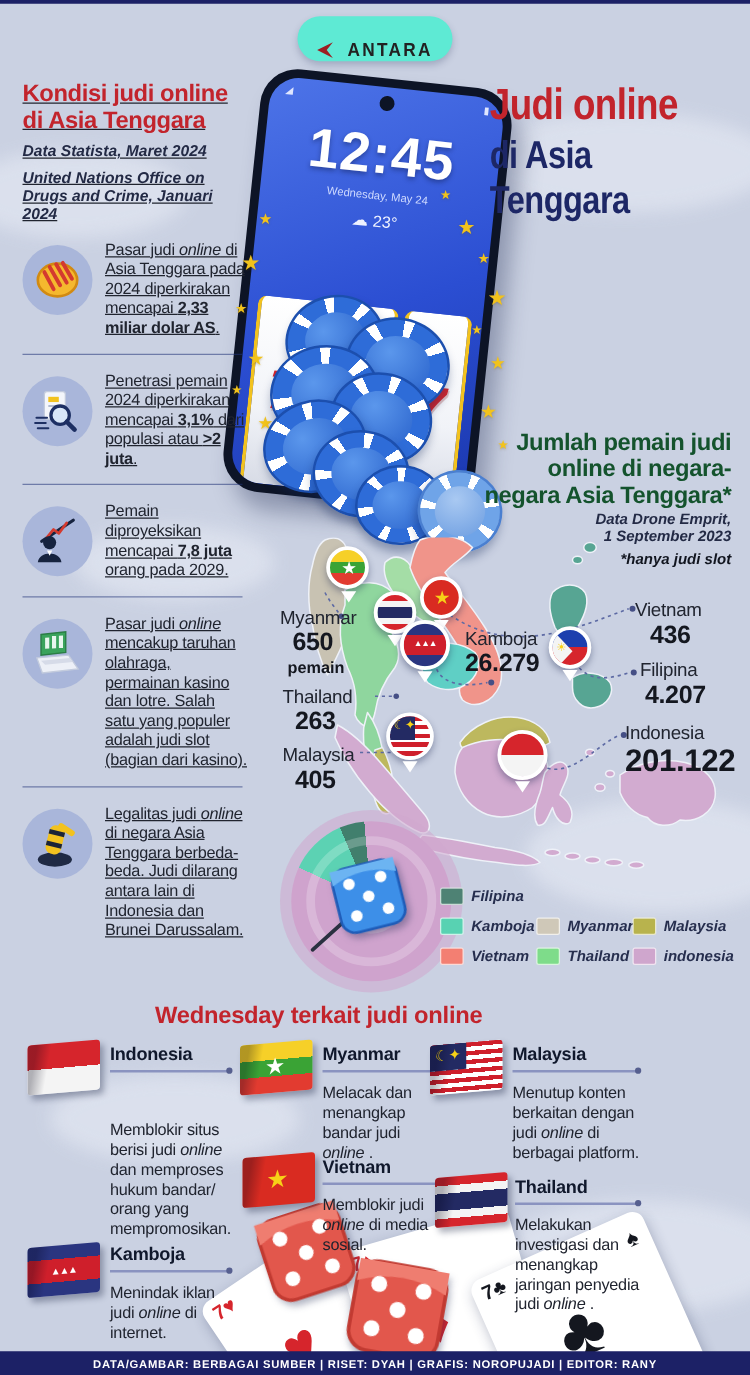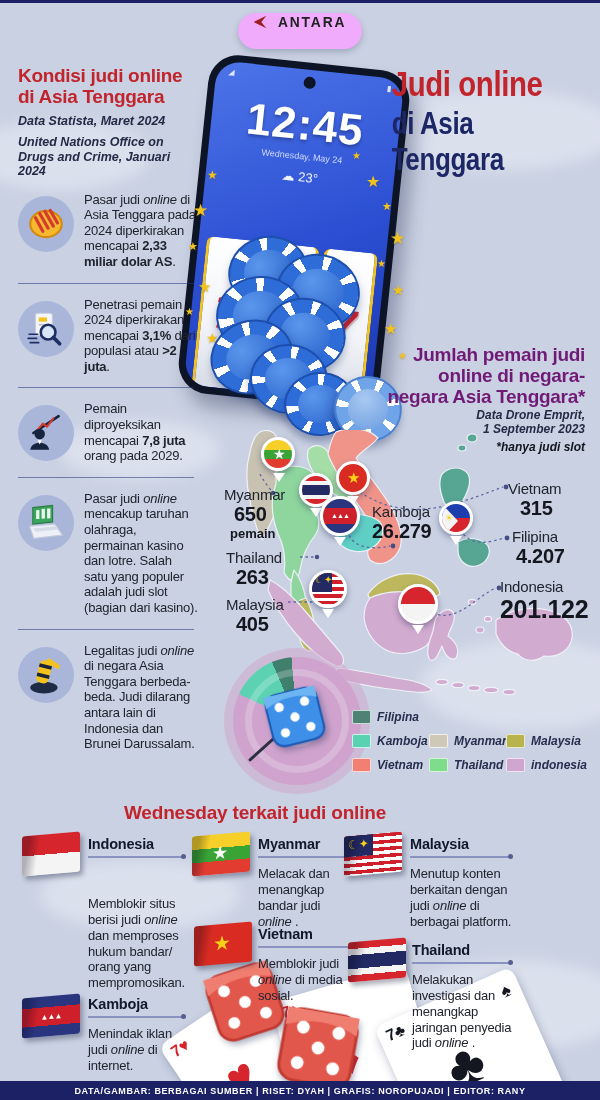--- a/index.html
+++ b/index.html
@@ -4,39 +4,39 @@
 <style>
   html,body{margin:0;padding:0;background:#9aa2b8;}
   *{box-sizing:border-box;}
   #page{position:relative;width:600px;height:1100px;margin:0 auto;overflow:hidden;
         background:#cad1e2;font-family:"Liberation Sans",sans-serif;color:#20242f;}
   .abs{position:absolute;}
   
   .cloud{position:absolute;background:#dee3ef;border-radius:50%;filter:blur(7px);opacity:.85;}
   .topline{position:absolute;left:0;top:0;width:600px;height:3px;background:#1c2166;}
   
-  .brand{position:absolute;left:238px;top:13px;width:124px;height:36px;background:#f0abfc;border-radius:18px;
-         box-shadow:0 3px 6px rgba(40,50,90,.25);display:flex;align-items:flex-start;justify-content:center;gap:6px;}
+  .brand{position:absolute;left:238px;top:13px;width:124px;height:36px;background:#5eead4;border-radius:18px;
+         box-shadow:0 3px 6px rgba(40,50,90,.25);display:flex;align-items:flex-end;justify-content:center;gap:6px;}
   .brand-name{font-weight:bold;letter-spacing:2px;font-size:15px;color:#222;transform:scaleX(.92);}
   
-  .lpanel{position:absolute;left:18px;top:66px;width:180px;}
+  .lpanel{position:absolute;left:18px;top:66px;width:180px;text-decoration:underline;}
   .lhead{color:#c2242c;font-weight:bold;font-size:19px;line-height:1.08;letter-spacing:-.3px;}
   .lsrc{font-style:italic;font-weight:bold;color:#232a45;font-size:12.5px;line-height:1.15;margin-top:7px;}
   .litem{display:flex;gap:10px;align-items:flex-start;margin:13px 0;}
   .icircle{flex:0 0 56px;width:56px;height:56px;border-radius:50%;background:#a9b6da;display:flex;
            align-items:center;justify-content:center;margin-top:4px;}
   .ltext{font-size:13px;line-height:1.2;letter-spacing:-.2px;width:114px;}
   .ltext b{font-weight:bold;}
   .ldiv{height:0;border-top:1.5px solid rgba(35,52,120,.55);width:176px;margin:2px 0;}
   
   .rtitle{position:absolute;right:15px;top:64px;width:230px;text-align:left;}
   .rt1{color:#c2242c;font-weight:bold;font-size:35px;letter-spacing:-.5px;transform:scaleX(.84);transform-origin:right;}
   .rt2{color:#1d2766;font-weight:bold;font-size:31px;letter-spacing:-.5px;transform:scaleX(.84);transform-origin:right;margin-top:2px;}
   .intro{position:absolute;right:15px;top:148px;width:196px;text-align:right;font-size:14.5px;line-height:1.24;letter-spacing:-.2px;}
-  .jhead{position:absolute;right:15px;top:345px;width:200px;text-align:right;color:#701a75;font-weight:bold;
+  .jhead{position:absolute;right:15px;top:345px;width:200px;text-align:right;color:#14532d;font-weight:bold;
          font-size:19px;line-height:1.1;letter-spacing:-.3px;}
   .jsrc{position:absolute;right:15px;top:408px;width:180px;text-align:right;font-style:italic;font-weight:bold;
         color:#232a45;font-size:12px;line-height:1.2;}
   .jnote{position:absolute;right:15px;top:440px;width:180px;text-align:right;font-style:italic;font-weight:bold;
          color:#11151f;font-size:12px;}
   
   .phone{position:absolute;left:193px;top:62px;width:202px;height:340px;transform:rotate(6deg);
          background:#0d1426;border-radius:30px;padding:7px;box-shadow:10px 14px 18px rgba(30,40,80,.35);}
   .screen{width:100%;height:100%;border-radius:24px;background:linear-gradient(155deg,#4d74e8 0%,#2b4ed2 55%,#1b38ae 100%);
           position:relative;overflow:hidden;}
@@ -372,21 +372,21 @@
   <div class="maplbl" style="left:226px;top:596px;">
     <div class="mc">Malaysia</div>
     <div class="mv" style="margin-left:10px;">405</div>
   </div>
   <div class="maplbl" style="left:372px;top:503px;">
     <div class="mc">Kamboja</div>
     <div class="mv">26.279</div>
   </div>
   <div class="maplbl" style="left:508px;top:480px;">
     <div class="mc">Vietnam</div>
-    <div class="mv" style="margin-left:12px;">315</div>
+    <div class="mv" style="margin-left:12px;">436</div>
   </div>
   <div class="maplbl" style="left:512px;top:528px;">
     <div class="mc">Filipina</div>
     <div class="mv" style="margin-left:4px;">4.207</div>
   </div>
   <div class="maplbl" style="left:500px;top:578px;">
     <div class="mc">Indonesia</div>
     <div class="mv big">201.122</div>
   </div>
 

